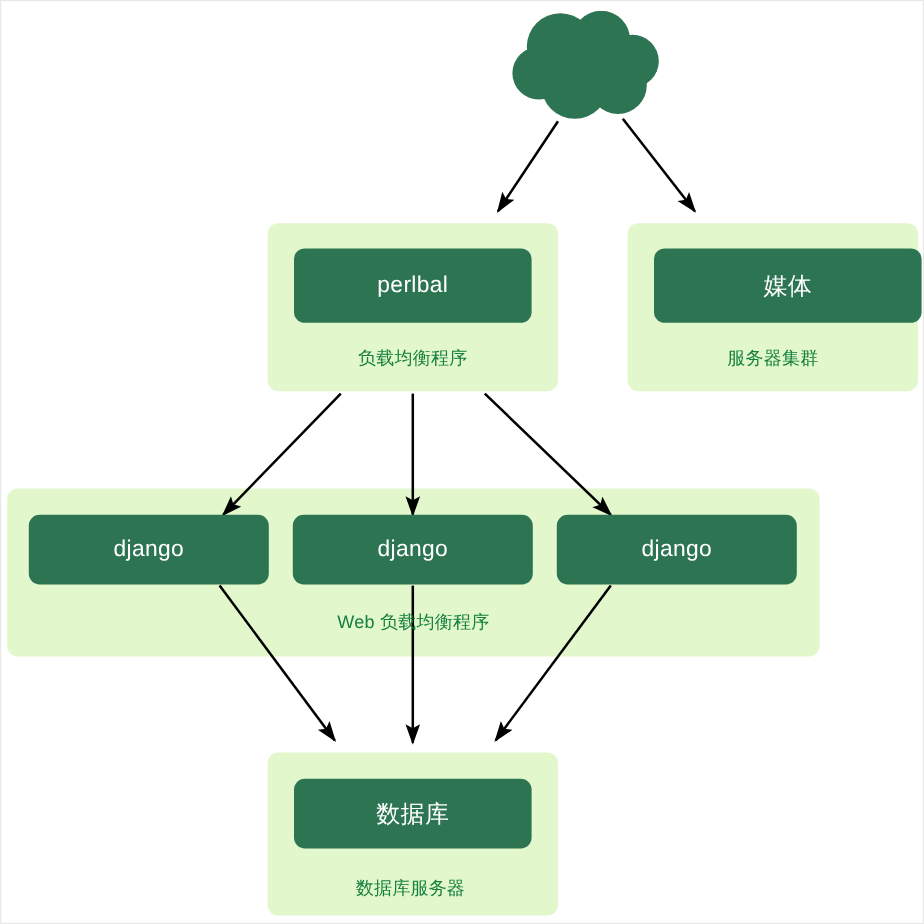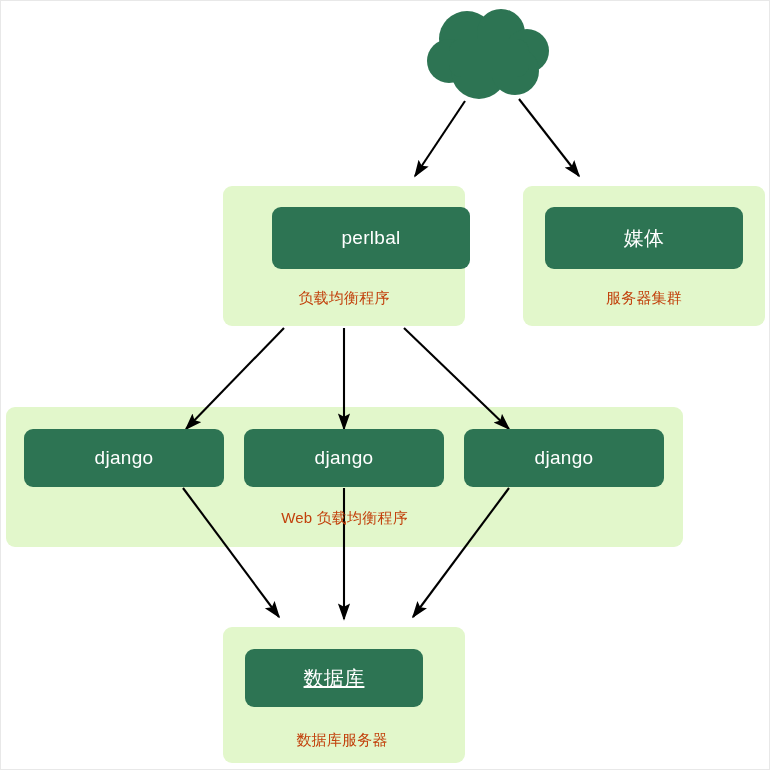--- a/index.html
+++ b/index.html
@@ -31,21 +31,21 @@
     position: absolute;
     background: #e2f7cb;
     border-radius: 9px;
     box-sizing: border-box;
   }
   .group-label {
     position: absolute;
     left: 0;
     right: 0;
     text-align: center;
-    color: #c2410c;
+    color: #15803d;
     font-size: 15px;
     letter-spacing: 0.2px;
     white-space: nowrap;
   }
   .node {
     position: absolute;
     background: #2d7453;
     border-radius: 9px;
     color: #ffffff;
     display: flex;
@@ -101,27 +101,27 @@
         <circle cx="76" cy="24" r="24"></circle>
         <circle cx="102" cy="42" r="22"></circle>
         <circle cx="24" cy="52" r="22"></circle>
         <circle cx="54" cy="62" r="28"></circle>
         <circle cx="90" cy="62" r="24"></circle>
         <rect x="24" y="30" width="80" height="38" rx="12"></rect>
       </g>
     </svg>
   </div>
 
-  <div class="node" style="left:244px; top:206px; width:198px; height:62px;margin-left:27px;">perlbal</div>
+  <div class="node" style="left:244px; top:206px; width:198px; height:62px;">perlbal</div>
   <div class="group-label" style="left:222px; width:242px; top:288px;">负载均衡程序</div>
 
-  <div class="node cjk" style="left:544px; top:206px; width:198px; height:62px;">媒体</div>
+  <div class="node cjk" style="left:544px; top:206px; width:223px; height:62px;">媒体</div>
   <div class="group-label" style="left:522px; width:242px; top:288px;">服务器集群</div>
 
   <div class="node" style="left:23px; top:428px; width:200px; height:58px;">django</div>
   <div class="node" style="left:243px; top:428px; width:200px; height:58px;">django</div>
   <div class="node" style="left:463px; top:428px; width:200px; height:58px;">django</div>
   <div class="group-label" style="left:5px; width:677px; top:508px;">Web 负载均衡程序</div>
 
-  <div class="node cjk" style="left:244px; top:648px; width:178px; height:58px;text-decoration:underline;">数据库</div>
+  <div class="node cjk" style="left:244px; top:648px; width:198px; height:58px;">数据库</div>
   <div class="group-label" style="left:222px; width:238px; top:730px;">数据库服务器</div>
 
 </div>
 
 </body></html>

